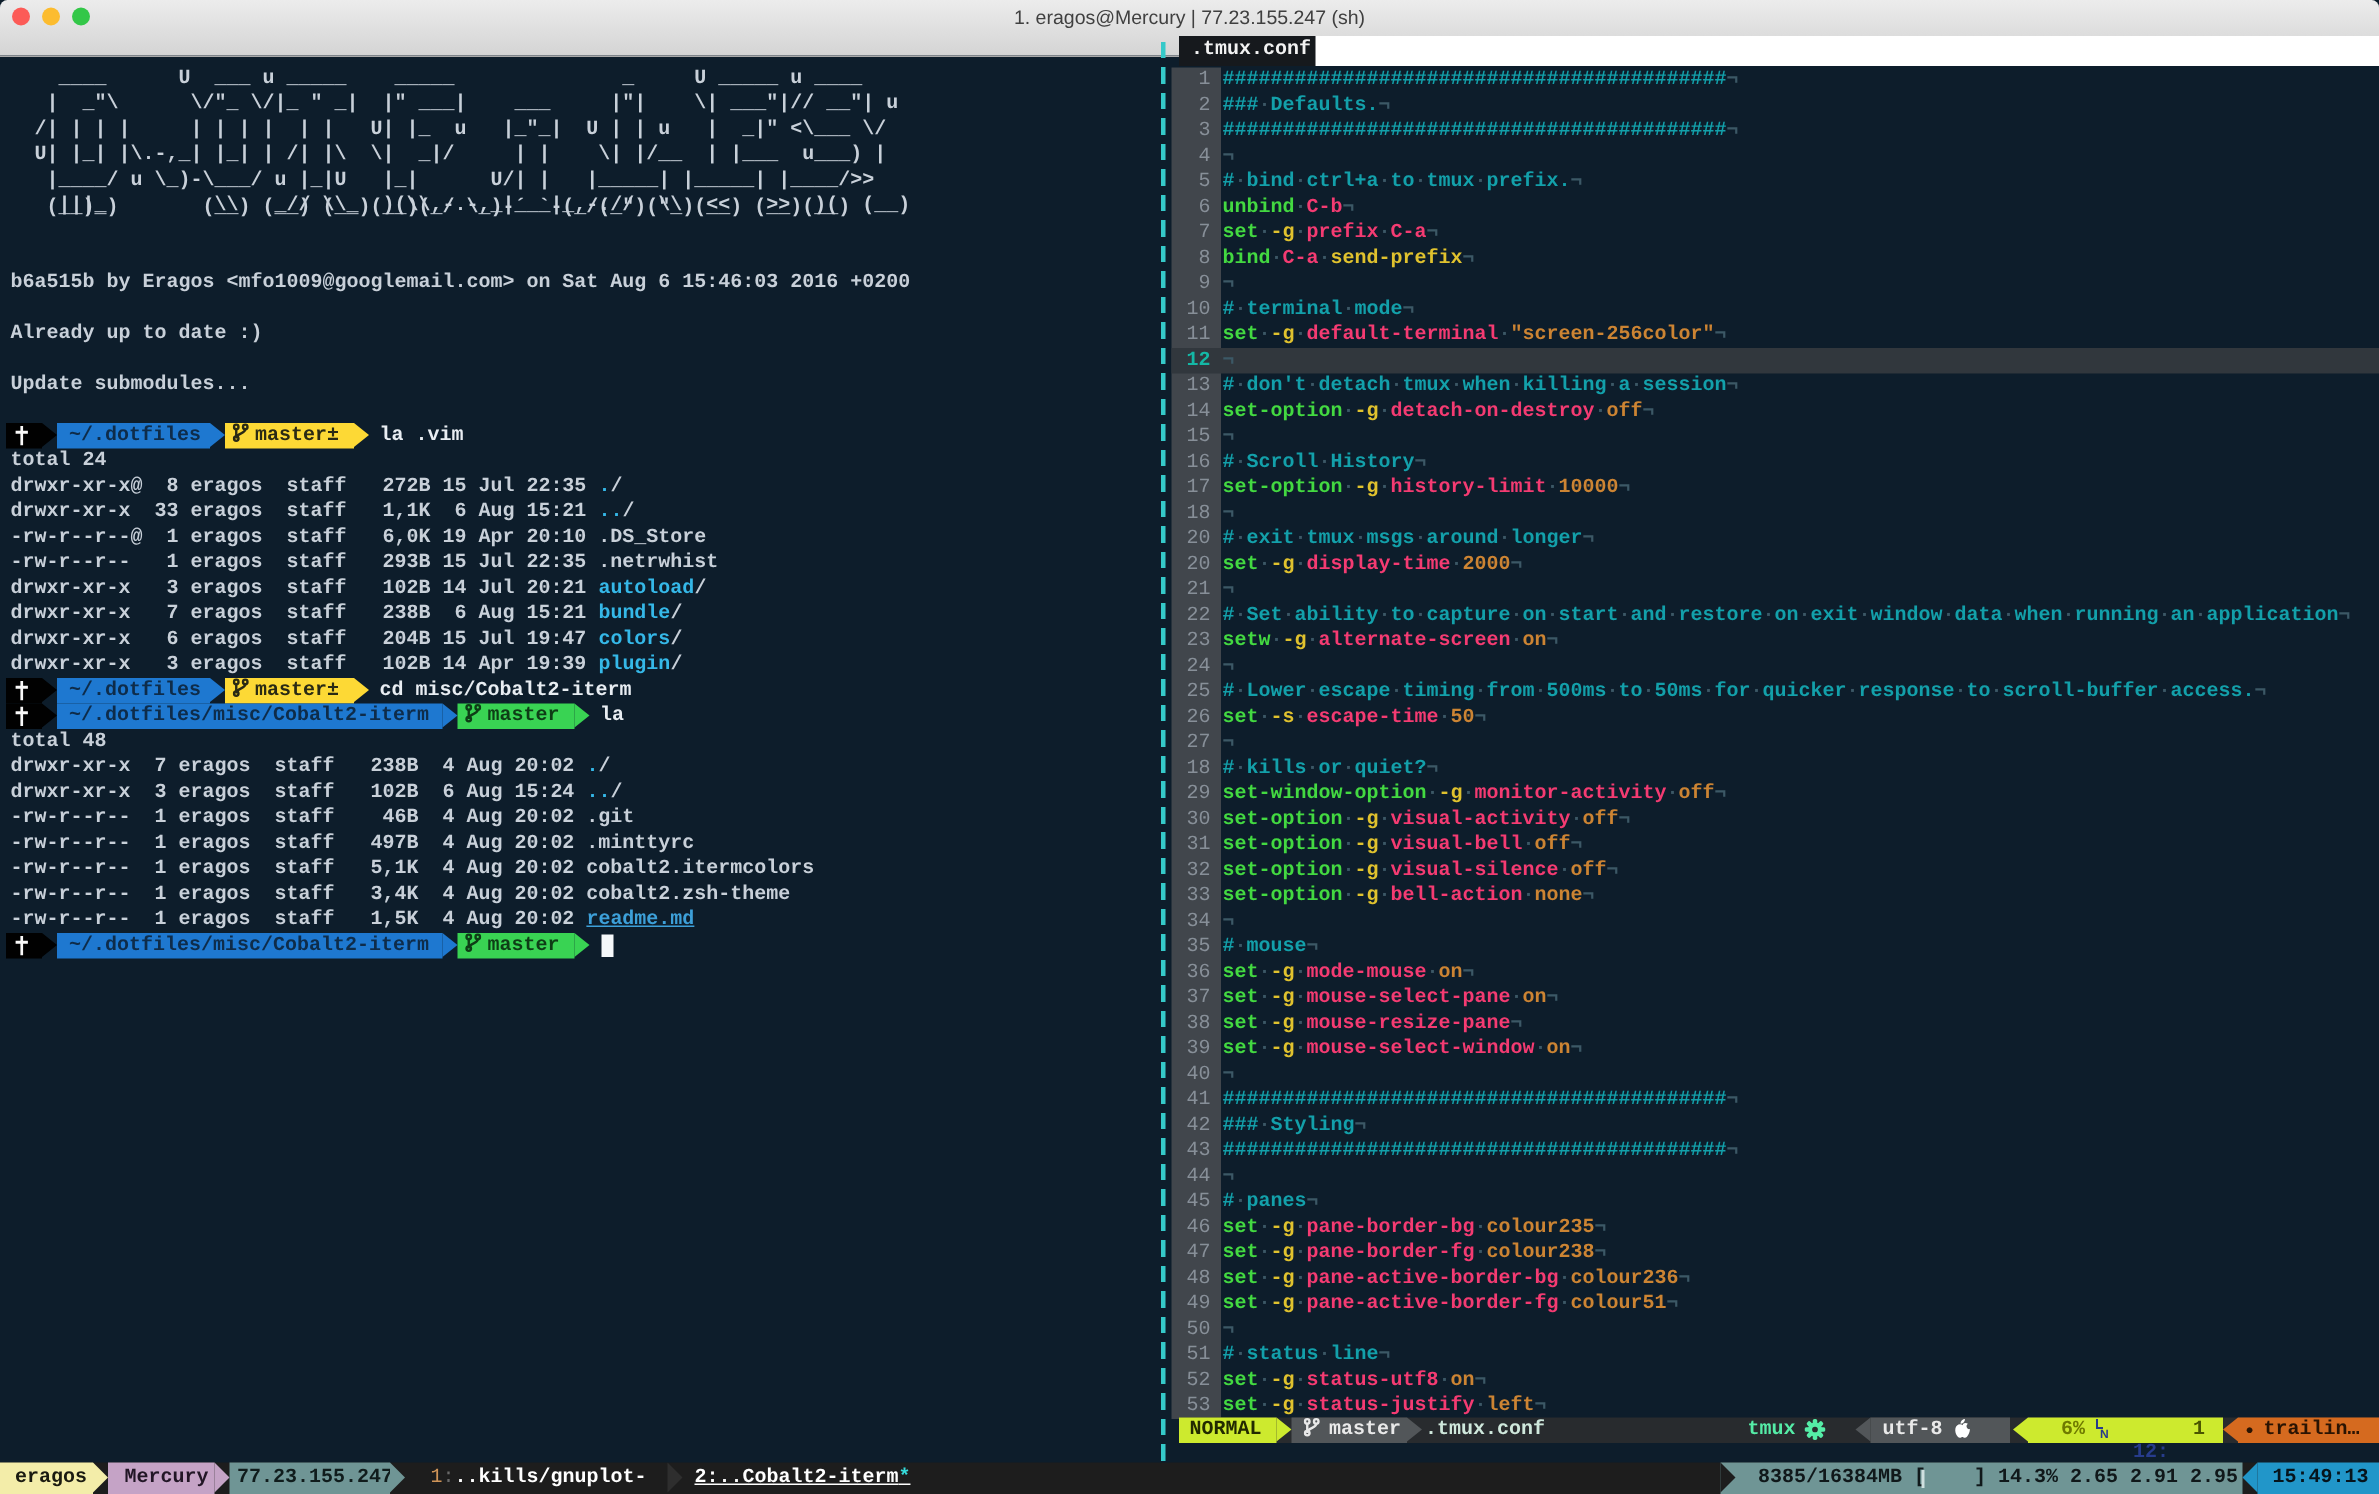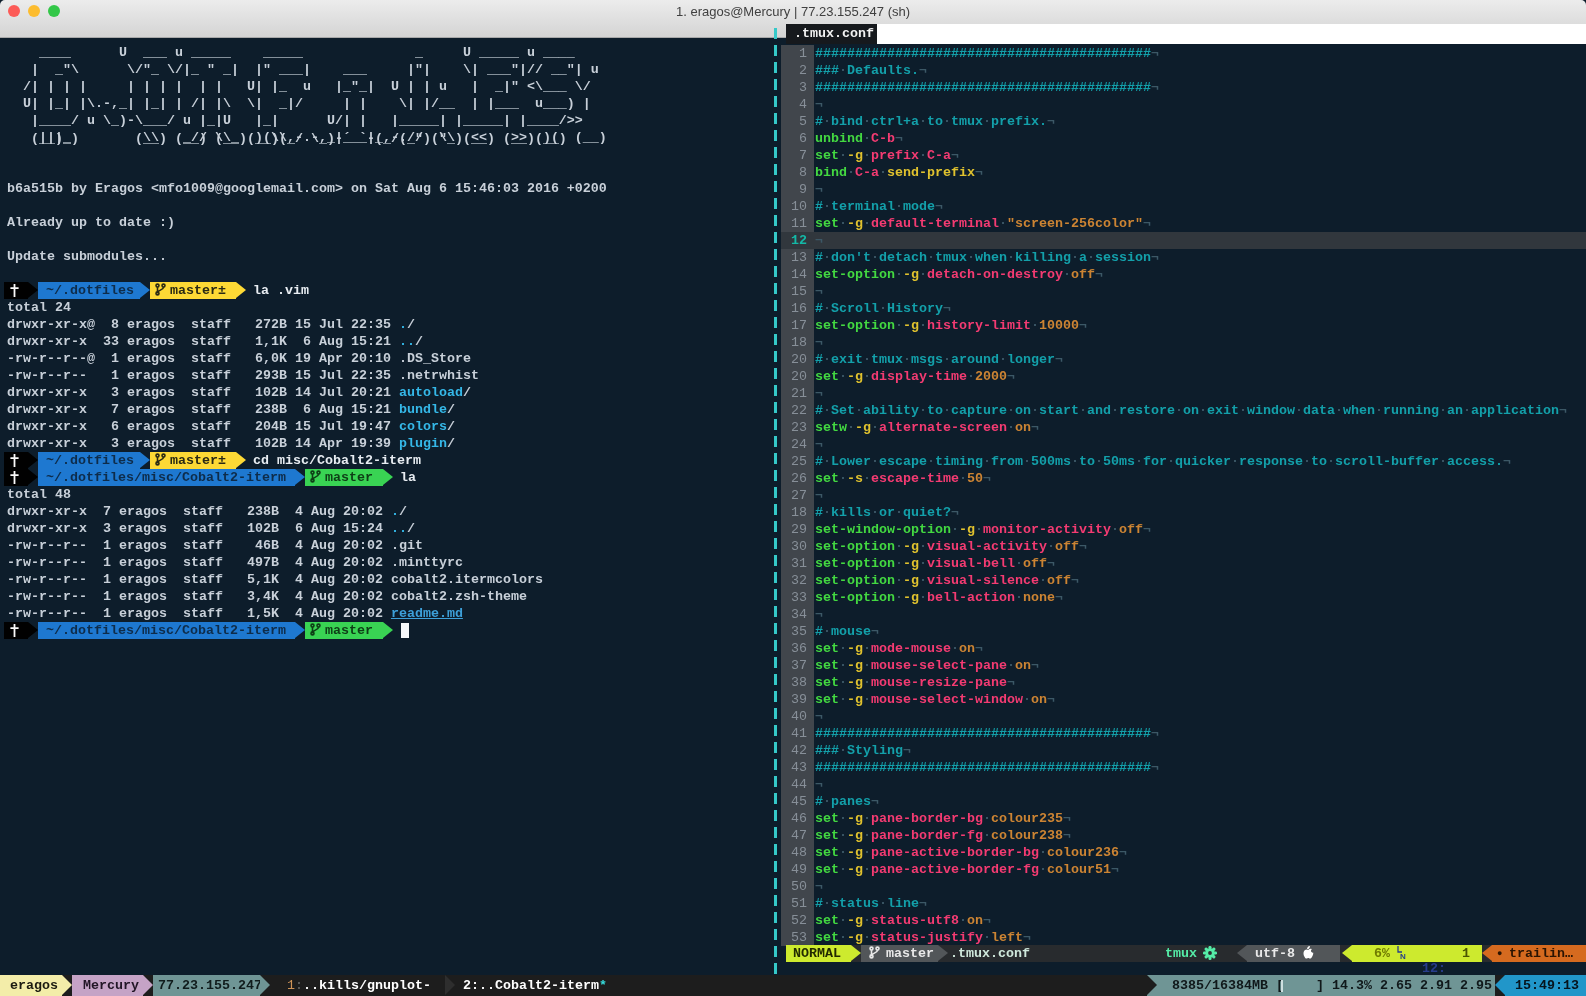--- a/index.html
+++ b/index.html
@@ -241,19 +241,19 @@
 <div style="position:absolute;left:10px;top:977px;color:#1a1a10;white-space:pre;font-weight:700;">eragos</div>
 <div style="position:absolute;left:62px;top:975px;width:0;height:0;border-top:10.5px solid transparent;border-bottom:10.5px solid transparent;border-left:10px solid #f3eda9"></div>
 <div style="position:absolute;left:72px;top:975px;width:71px;height:21px;background:#c5a3c6"></div>
 <div style="position:absolute;left:83px;top:977px;color:#221626;white-space:pre;font-weight:700;">Mercury</div>
 <div style="position:absolute;left:143px;top:975px;width:0;height:0;border-top:10.5px solid transparent;border-bottom:10.5px solid transparent;border-left:10px solid #c5a3c6"></div>
 <div style="position:absolute;left:153px;top:975px;width:107px;height:21px;background:#6f9595"></div>
 <div style="position:absolute;left:158px;top:977px;color:#101c1c;white-space:pre;font-weight:700;">77.23.155.247</div>
 <div style="position:absolute;left:260px;top:975px;width:0;height:0;border-top:10.5px solid transparent;border-bottom:10.5px solid transparent;border-left:10px solid #6f9595"></div>
 <div style="position:absolute;left:287px;top:977px;color:#adadad;white-space:pre;"><span style="color:#cf9458;font-weight:400">1</span><span style="color:#6a6a6a;font-weight:400">:</span><span style="color:#ffffff;font-weight:700">..kills/gnuplot-</span></div>
 <div style="position:absolute;left:445px;top:975px;width:0;height:0;border-top:10.5px solid transparent;border-bottom:10.5px solid transparent;border-left:10px solid #2e2e2e"></div>
-<div style="position:absolute;left:463px;top:977px;color:#fff;white-space:pre;"><span style="color:#fff;font-weight:700">2:..Cobalt2-iterm</span><span style="color:#36dbdb;font-weight:700">*</span></div>
+<div style="position:absolute;left:463px;top:977px;color:#fff;white-space:pre;text-decoration:underline;"><span style="color:#fff;font-weight:700">2:..Cobalt2-iterm</span><span style="color:#36dbdb;font-weight:700">*</span></div>
 <div style="position:absolute;left:1147px;top:975px;width:348px;height:21px;background:#6f9595"></div>
 <div style="position:absolute;left:1147px;top:975px;width:0;height:0;border-top:10.5px solid transparent;border-bottom:10.5px solid transparent;border-left:10px solid #1d1d1d"></div>
 <div style="position:absolute;left:1172px;top:977px;color:#10181a;white-space:pre;font-weight:700;">8385/16384MB [    ] 14.3% 2.65 2.91 2.95</div>
 <div style="position:absolute;left:1281px;top:980px;width:2px;height:12px;background:#cfe0e0"></div>
 <div style="position:absolute;left:1505px;top:975px;width:81px;height:21px;background:#2196c9"></div>
 <div style="position:absolute;left:1495px;top:975px;width:0;height:0;border-top:10.5px solid transparent;border-bottom:10.5px solid transparent;border-right:10px solid #2196c9"></div>
 <div style="position:absolute;left:1515px;top:977px;color:#06141c;white-space:pre;font-weight:700;">15:49:13</div>
 </body></html>

